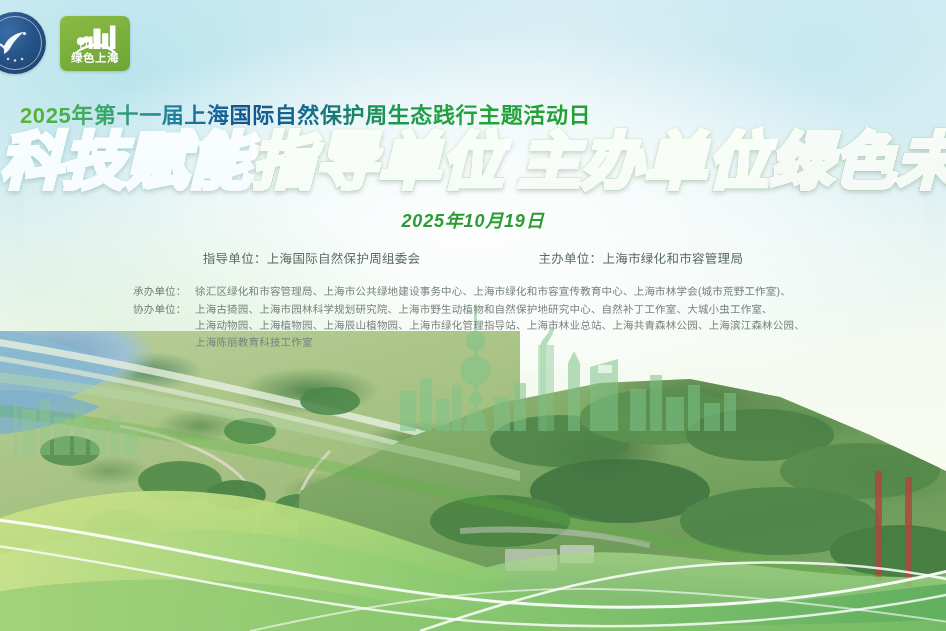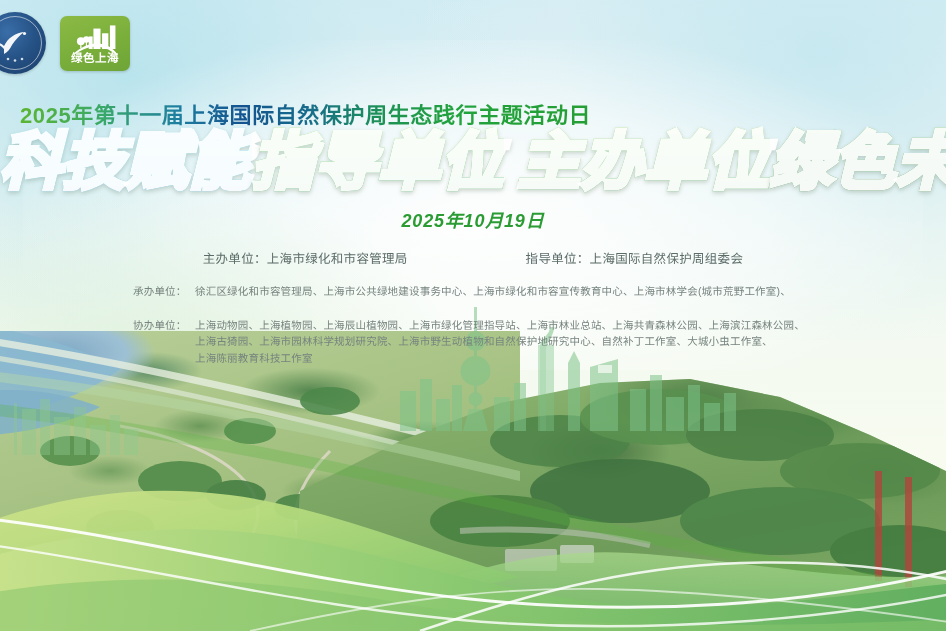--- a/index.html
+++ b/index.html
@@ -82,21 +82,21 @@
   .orgblock{position:absolute;left:0;right:0;top:248px;z-index:30;
     color:#5a6a66;}
   .row-top{display:flex;justify-content:center;gap:118px;font-size:12.5px;
     color:#5c6c68;letter-spacing:.3px;}
   .orglist{width:680px;margin:16px auto 0;font-size:10.5px;line-height:16.5px;
     color:#76837f;letter-spacing:.2px;}
   .orgline{display:flex;}
   .orglabel{flex:0 0 auto;width:62px;}
   .orgbody{flex:1 1 auto;}
   .orgbody div{white-space:nowrap;}
-  .orggroup{margin-bottom:17px;}
+  .orggroup{margin-bottom:1px;}
 
   
   .scene{position:absolute;left:0;right:0;bottom:0;height:300px;z-index:10;}
   .scene svg{position:absolute;inset:0;width:100%;height:100%;}
 
   
   .photo{position:absolute;left:0;top:0;width:100%;height:100%;}
   .photo-left{
     background:
       radial-gradient(ellipse 120px 50px at 60px 22px,#7fa8c4 0%,#9dc0d4 55%,rgba(157,192,212,0) 80%),
@@ -333,39 +333,39 @@
 
   <div class="maintitle">
     <span class="seg-a">科技赋能</span><span class="seg-b">指导单位</span><span class="gap"></span><span class="seg-c">主办单位</span><span class="seg-d">绿色未来</span>
   </div>
 
   <div class="eventdate">2025年10月19日</div>
 
   <div class="orgblock">
     <div class="row-top">
       <div>
-        <span>主办单位：</span><span>上海市绿化和市容管理局</span>
+        <span>指导单位：</span><span>上海国际自然保护周组委会</span>
       </div>
       <div>
-        <span>指导单位：</span><span>上海国际自然保护周组委会</span>
+        <span>主办单位：</span><span>上海市绿化和市容管理局</span>
       </div>
     </div>
 
     <div class="orglist">
       <div class="orgline orggroup">
         <div class="orglabel">承办单位：</div>
         <div class="orgbody">
           <div>徐汇区绿化和市容管理局、上海市公共绿地建设事务中心、上海市绿化和市容宣传教育中心、上海市林学会(城市荒野工作室)、</div>
         </div>
       </div>
 
       <div class="orgline">
         <div class="orglabel">协办单位：</div>
         <div class="orgbody">
+          <div>上海古猗园、上海市园林科学规划研究院、上海市野生动植物和自然保护地研究中心、自然补丁工作室、大城小虫工作室、</div>
           <div>上海动物园、上海植物园、上海辰山植物园、上海市绿化管理指导站、上海市林业总站、上海共青森林公园、上海滨江森林公园、</div>
-          <div>上海古猗园、上海市园林科学规划研究院、上海市野生动植物和自然保护地研究中心、自然补丁工作室、大城小虫工作室、</div>
           <div>上海陈丽教育科技工作室</div>
         </div>
       </div>
     </div>
   </div>
 
 </div>
 
 </body></html>

